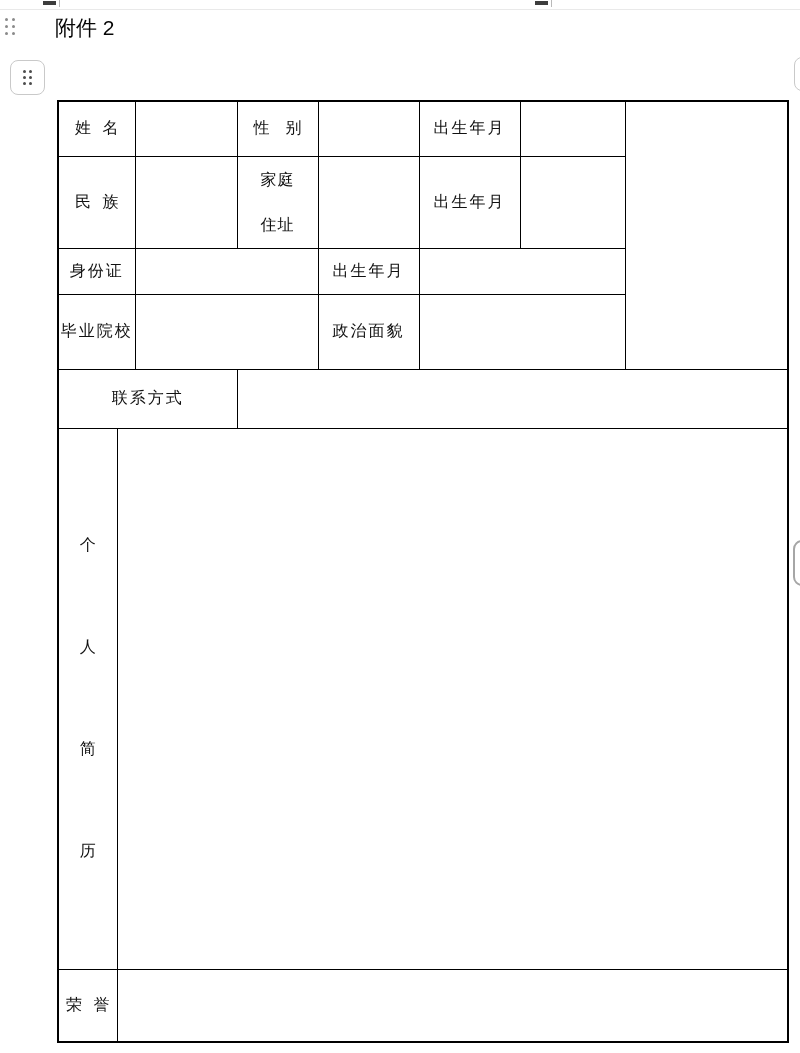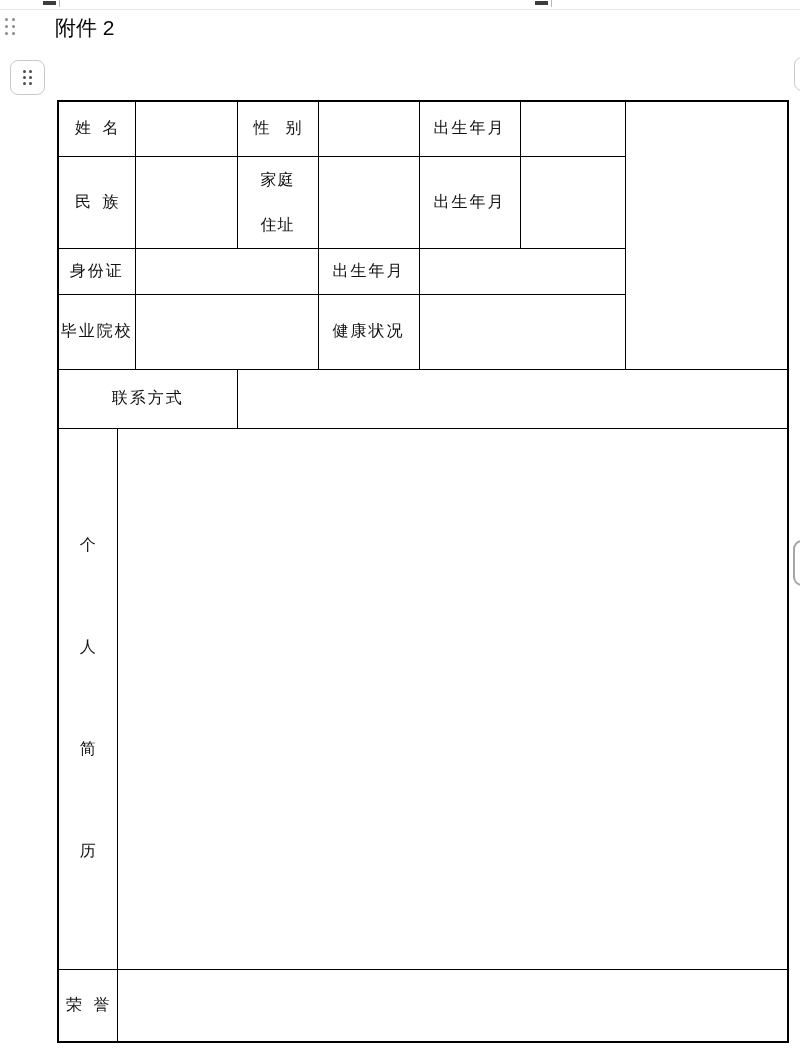--- a/index.html
+++ b/index.html
@@ -145,21 +145,21 @@
         <span>出生年月</span>
       </td>
       <td colspan="2"></td>
     </tr>
     <tr class="r4">
       <td colspan="2" class="lbl">
         <span>毕业院校</span>
       </td>
       <td colspan="2"></td>
       <td class="lbl lower">
-        <span>健康状况</span>
+        <span>政治面貌</span>
       </td>
       <td colspan="2"></td>
     </tr>
     <tr class="r5">
       <td colspan="3" class="lbl">
         <span>联系方式</span>
       </td>
       <td colspan="5"></td>
     </tr>
     <tr class="r6">

